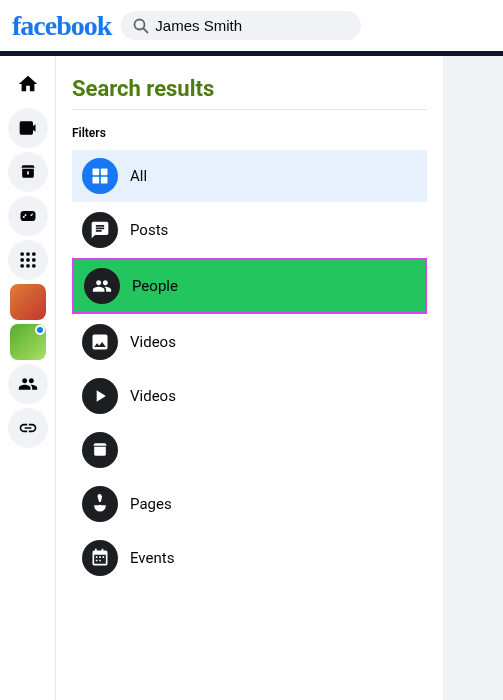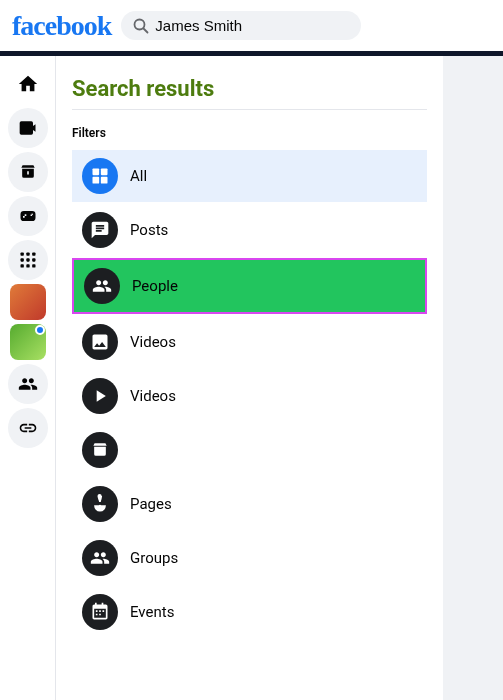--- a/index.html
+++ b/index.html
@@ -336,28 +336,20 @@
     <div class="filter-item">
       <div class="filter-icon dark-bg">
         <svg width="20" height="20" viewBox="0 0 24 24" fill="white">
           <path d="M14.5 2.5c0 1.5-1.5 7-1.5 7h-2S9 4 9 2.5a2.5 2.5 0 0 1 5 0zM12 17a2 2 0 1 0 0-4 2 2 0 0 0 0 4zm-7-3.5A7 7 0 0 0 12 21a7 7 0 0 0 7-7.5H5z"></path>
         </svg>
       </div>
       <span class="filter-label">Pages</span>
     </div>
 
 
-    <div class="filter-item">
-      <div class="filter-icon dark-bg">
-        <svg width="20" height="20" viewBox="0 0 24 24" fill="white">
-          <path d="M16 11c1.66 0 3-1.34 3-3s-1.34-3-3-3-3 1.34-3 3 1.34 3 3 3zm-8 0c1.66 0 3-1.34 3-3S9.66 5 8 5 5 6.34 5 8s1.34 3 3 3zm0 2c-2.33 0-7 1.17-7 3.5V19h14v-2.5c0-2.33-4.67-3.5-7-3.5zm8 0c-.29 0-.62.02-.97.05 1.16.84 1.97 1.97 1.97 3.45V19h6v-2.5c0-2.33-4.67-3.5-7-3.5z"></path>
-        </svg>
-      </div>
-      <span class="filter-label">Groups</span>
-    </div>
 
     <div class="filter-item">
       <div class="filter-icon dark-bg">
         <svg width="20" height="20" viewBox="0 0 24 24" fill="white">
           <path d="M17 3h-1V1h-2v2H8V1H6v2H5c-1.11 0-2 .9-2 2v14c0 1.1.89 2 2 2h14c1.1 0 2-.9 2-2V5c0-1.1-.9-2-2-2zm0 16H5V8h14v11zM9 10H7v2h2v-2zm4 0h-2v2h2v-2zm4 0h-2v2h2v-2zm-8 4H7v2h2v-2zm4 0h-2v2h2v-2z"></path>
         </svg>
       </div>
       <span class="filter-label">Events</span>
     </div>
 

